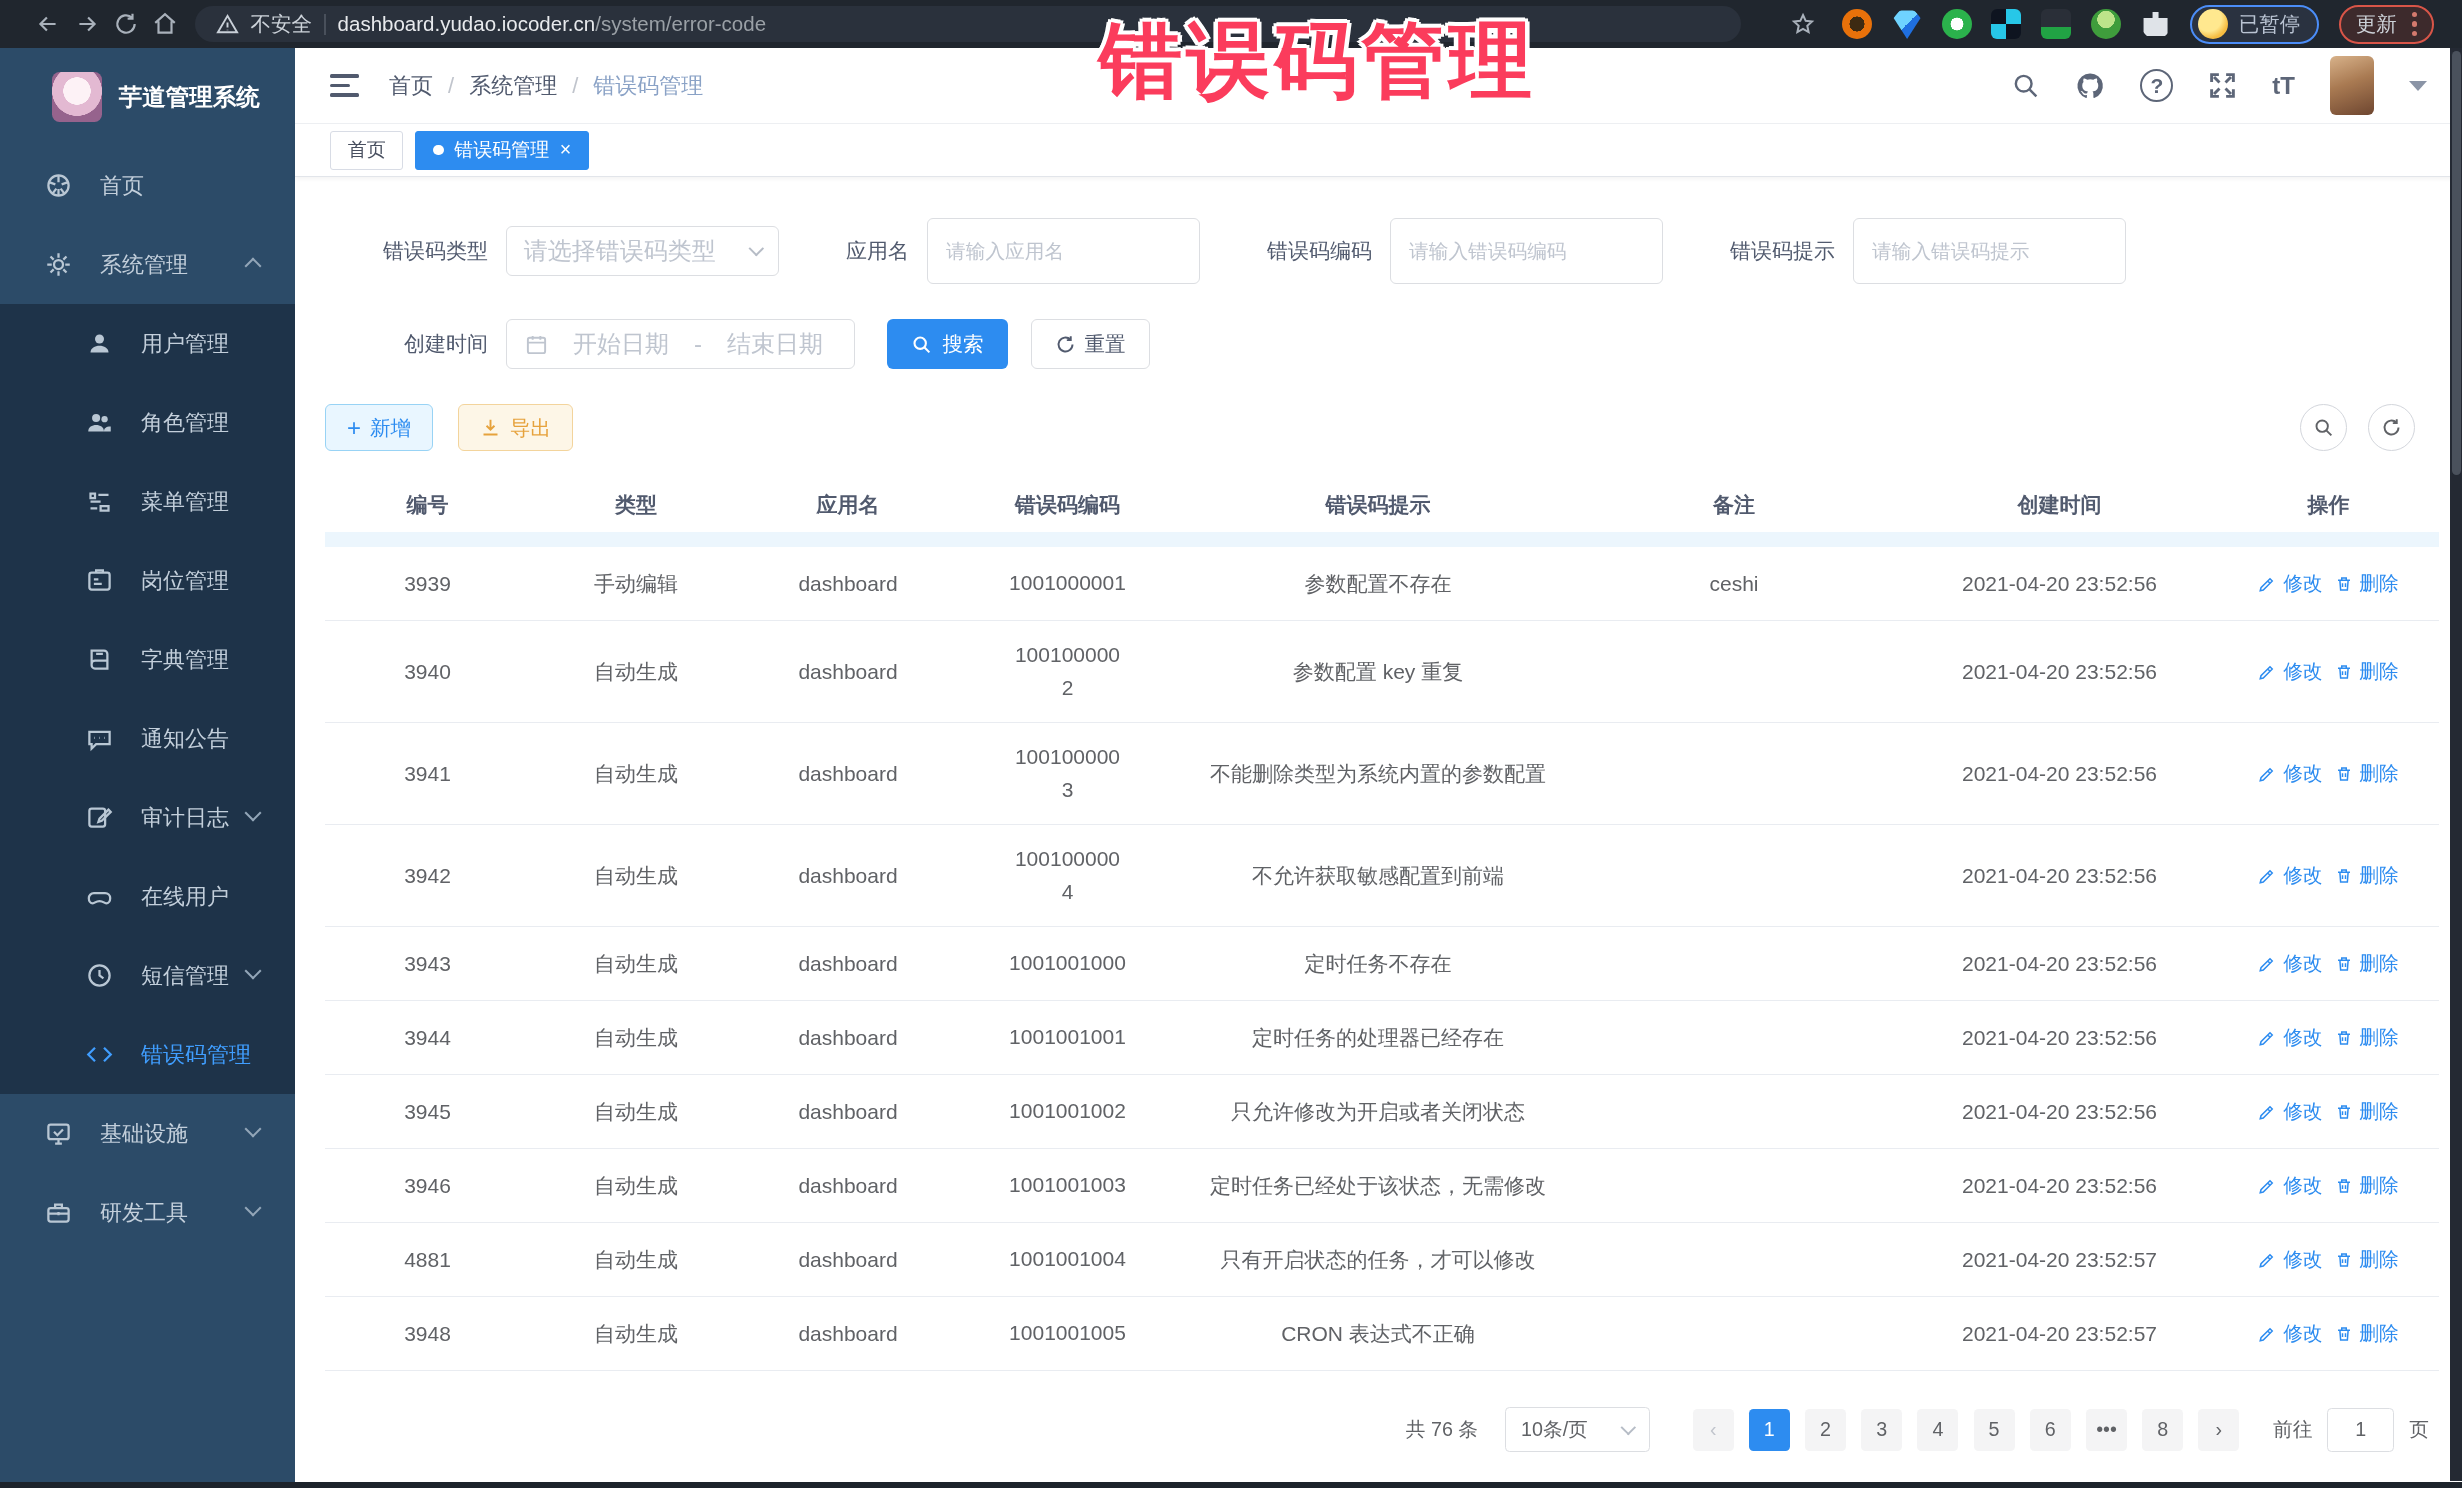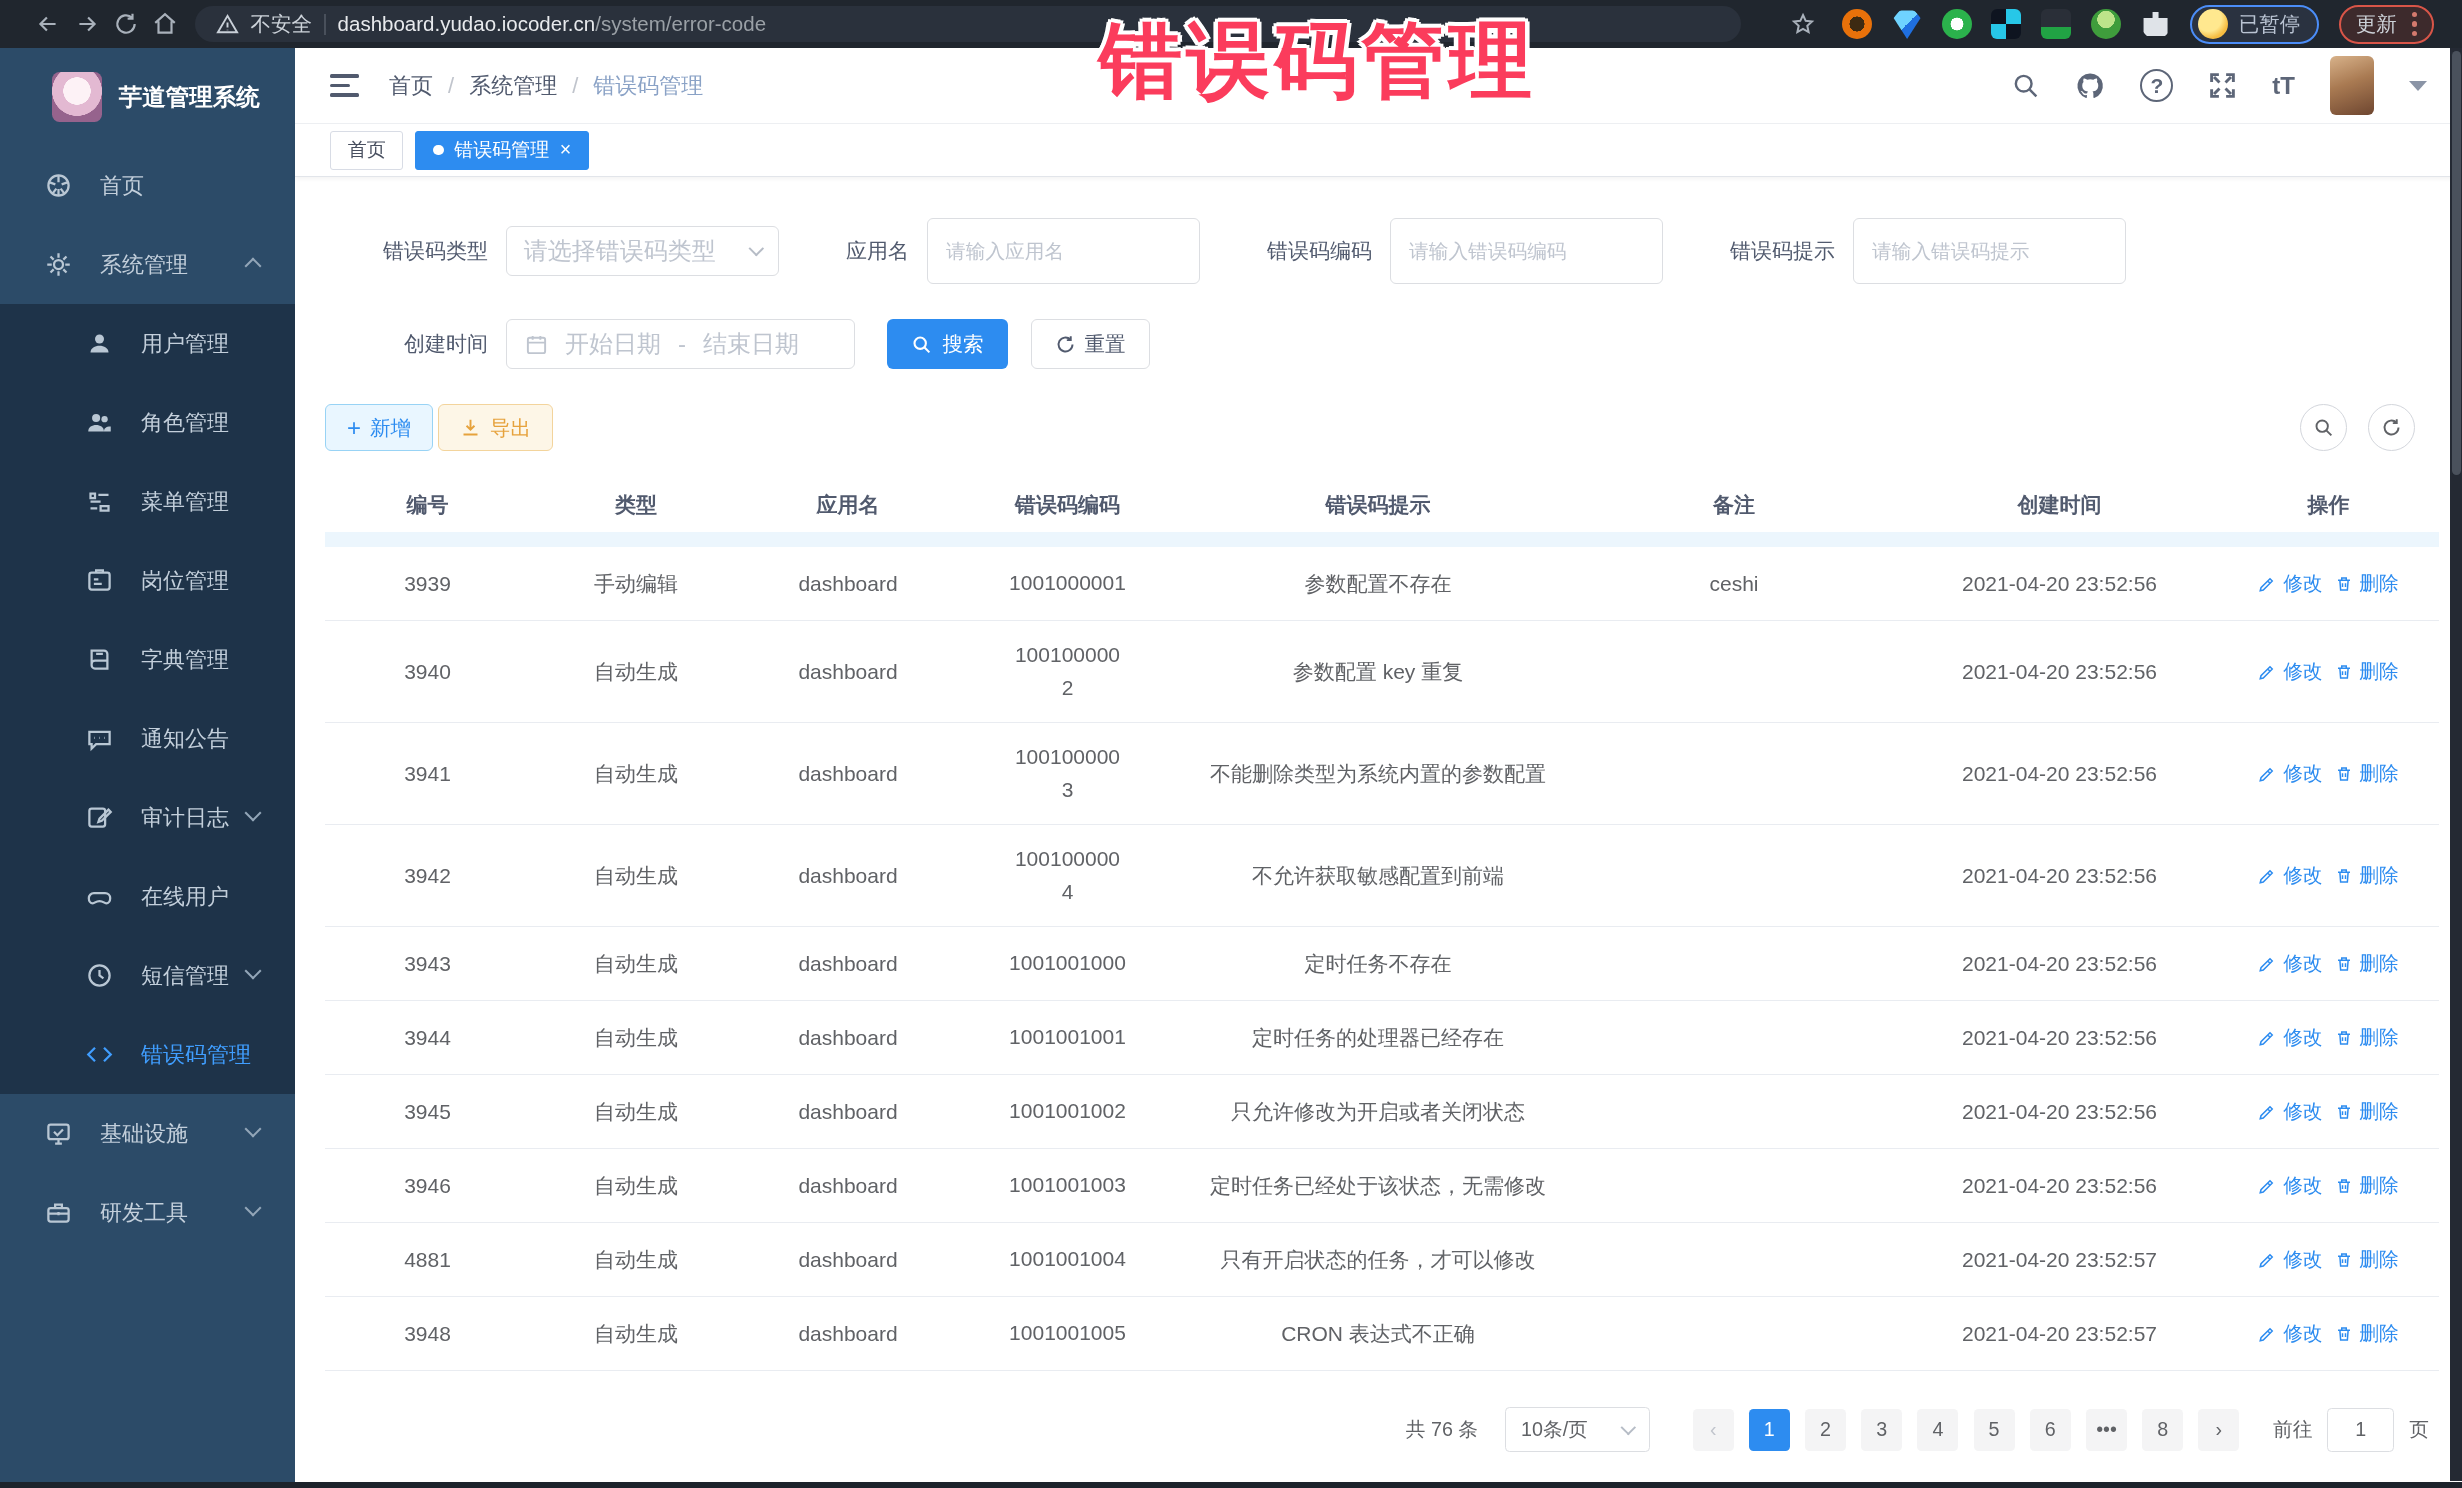--- a/index.html
+++ b/index.html
@@ -80,29 +80,29 @@
   .fl{font-size:21px;font-weight:400;color:#515a6e;margin-right:18px;white-space:nowrap}
   .fl.w1{width:163px;text-align:right}
   .g{margin-left:67px}
   .ctrl{height:50px;border:1.5px solid #dcdee2;border-radius:6px;display:flex;align-items:center;background:#fff}
   .select{width:273px;padding:0 16.7px;justify-content:space-between;cursor:pointer}
   .ph{color:#bfc5cf;font-size:24px;white-space:nowrap}
   .sarr{width:10.6px;height:10.6px;border-right:2.3px solid #b6bcc6;border-bottom:2.3px solid #b6bcc6;transform:rotate(45deg);margin-top:-4.5px}
   input.ti{width:273px;height:66px;border:1.5px solid #dcdee2;border-radius:6px;padding:0 18px;font-size:19.7px;
            color:#515a6e;outline:none;background:#fff}
   input::placeholder{color:#bfc5cf}
-  .daterange{width:349px;padding:0 18px;gap:17px}
+  .daterange{width:349px;padding:0 18px;gap:25px}
   .btn{display:flex;align-items:center;justify-content:center;border-radius:6px;font-size:20.5px;cursor:pointer;white-space:nowrap}
   .btn-search{height:50px;padding:0 24px;background:#2d8cf0;color:#fff;margin-left:32px;gap:10.6px;border:none}
   .btn-reset{height:50px;padding:0 23px;background:#fff;color:#515a6e;border:1.5px solid #dcdee2;margin-left:23px;gap:9px}
 
   .toolbar{display:flex;align-items:center;margin-bottom:30px}
   .btn-add{height:47px;padding:0 21px;background:#e9f6ff;border:1.5px solid #98d3f5;color:#2d8cf0;gap:9px}
   .btn-add .plus{font-size:24px;font-weight:400;line-height:1}
-  .btn-export{height:47px;padding:0 21px;background:#fdf6e7;border:1.5px solid #f3d49c;color:#e6a23c;margin-left:5px;gap:9px}
+  .btn-export{height:47px;padding:0 21px;background:#fdf6e7;border:1.5px solid #f3d49c;color:#e6a23c;margin-left:25px;gap:9px}
   .tool-right{margin-left:auto;display:flex;gap:21px;margin-right:16.7px}
   .circlebtn{width:47px;height:47px;border:1.5px solid #d3d6dc;border-radius:50%;display:flex;align-items:center;
              justify-content:center;color:#606266;cursor:pointer;background:#fff}
 
   
   .table{width:2114px}
   .trh,.trow{display:flex;align-items:center}
   .trh{height:48px;font-weight:700;color:#515a6e;font-size:21px}
   .stripe{height:15px;background:#ecf6fd;margin-top:3px}
   .trow{border-bottom:1.5px solid #e9ecf1;color:#606266;font-size:21px;height:74px}

